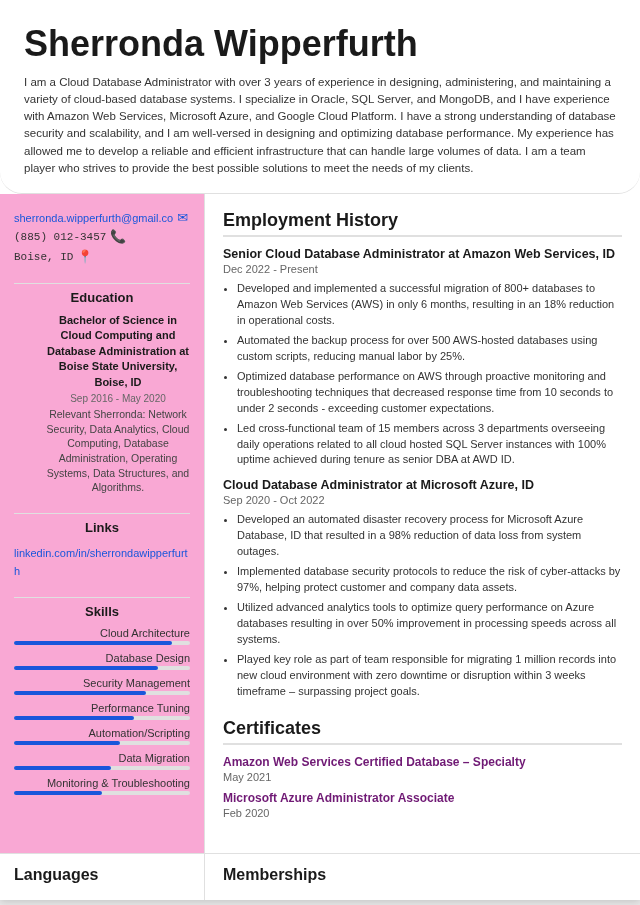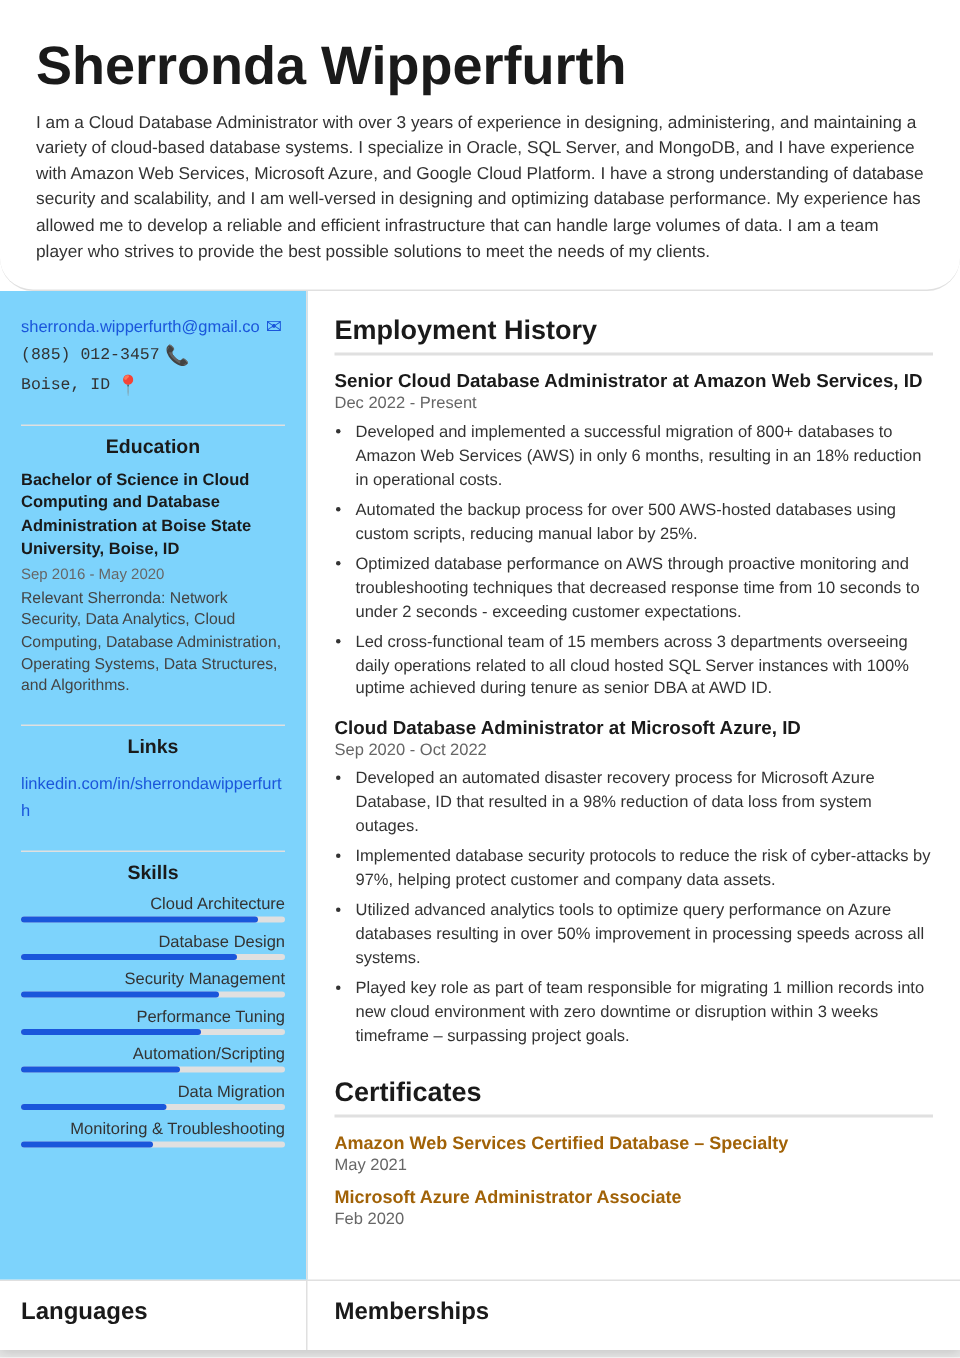--- a/index.html
+++ b/index.html
@@ -38,21 +38,21 @@
       color: #333;
       margin-top: 10px;
       line-height: 1.5;
     }
     .body-columns {
       display: flex;
     }
     .left-col {
       width: 205px;
       min-width: 205px;
-      background: #7dd3fc;
+      background: #f9a8d4;
       padding: 16px 14px;
       border-right: 1px solid #e0e0e0;
     }
     .right-col {
       flex: 1;
       padding: 16px 18px;
     }
     .left-section {
       margin-bottom: 18px;
     }
@@ -72,21 +72,22 @@
       gap: 4px;
     }
     .contact-item.dark {
       color: #333;
       justify-content: flex-start;
       font-family: Liberation Mono, monospace;
     }
     .education-block {
       font-size: 11px;
       color: #333;
-      text-align: left;
+      text-align: center;
+      margin-left: 32px;
     }
     .education-degree {
       font-weight: bold;
       font-size: 11px;
       color: #1a1a1a;
       line-height: 1.4;
     }
     .education-date {
       font-size: 10px;
       color: #666;
@@ -154,21 +155,21 @@
     }
     .job-bullets li {
       font-size: 11px;
       color: #333;
       margin-bottom: 4px;
       line-height: 1.45;
     }
     .cert-title {
       font-size: 12px;
       font-weight: bold;
-      color: #a16207;
+      color: #701a75;
       margin-bottom: 2px;
     }
     .cert-date {
       font-size: 11px;
       color: #666;
       margin-bottom: 8px;
     }
     .bottom-sections {
       display: flex;
       border-top: 1px solid #e0e0e0;

